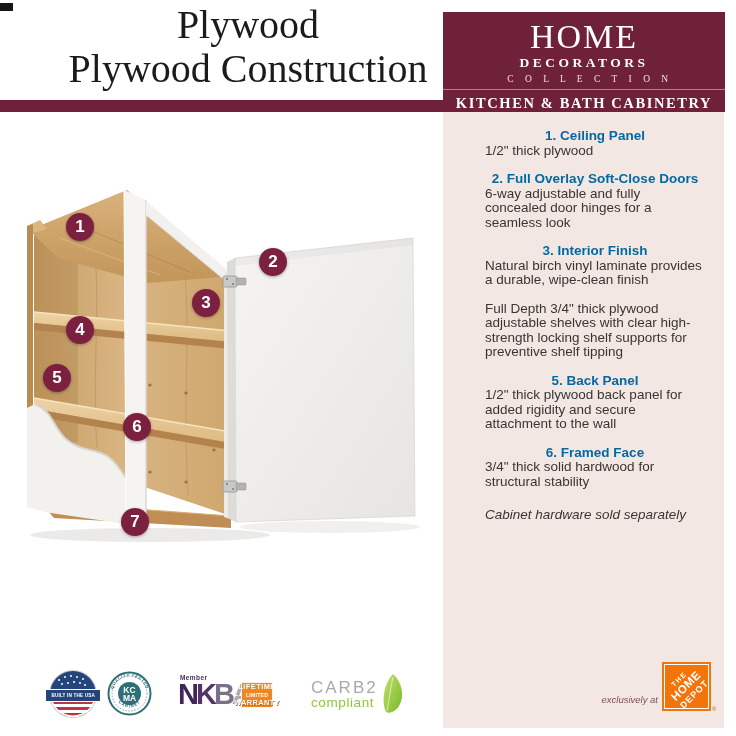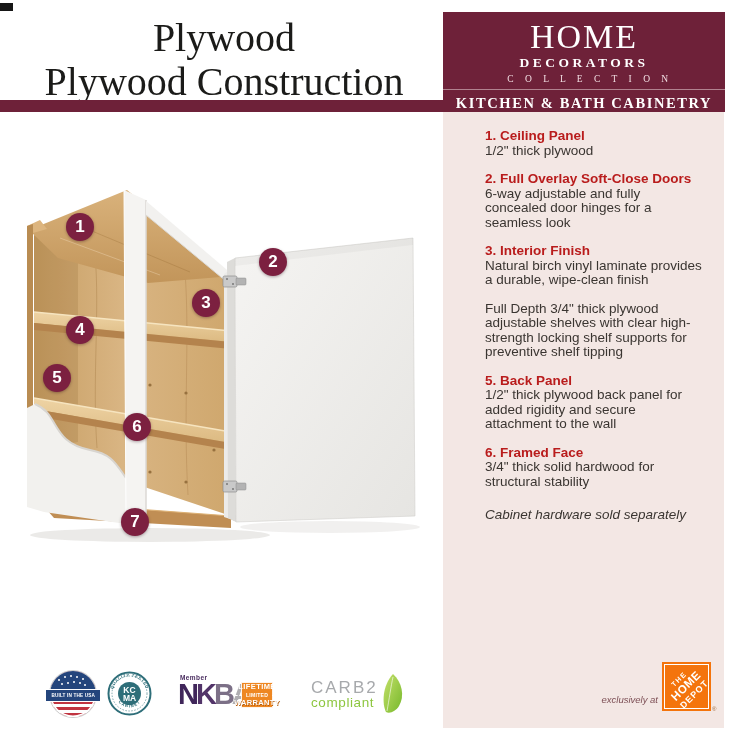--- a/index.html
+++ b/index.html
@@ -1,37 +1,37 @@
 <!DOCTYPE html>
 <html><head>
 <meta charset="utf-8">
 <style>
   html,body{margin:0;padding:0;background:#ffffff;}
   .canvas{position:relative;width:736px;height:736px;background:#fff;overflow:hidden;
           font-family:"Liberation Sans",sans-serif;}
   
   .top-dash{position:absolute;left:0;top:3px;width:13px;height:8px;background:#161616;}
   
-  .title{position:absolute;left:0;top:16px;width:448px;text-align:center;
-         font-family:"Liberation Serif",serif;color:#1b1b19;font-size:40px;line-height:44px;}
+  .title{position:absolute;left:0;top:3px;width:448px;text-align:center;
+         font-family:"Liberation Serif",serif;color:#1b1b19;font-size:40px;line-height:44px;padding-left:24px;}
   .title-bar{position:absolute;left:0;top:100px;width:457px;height:12px;background:#6e2139;}
   
   .brand{position:absolute;left:443px;top:12px;width:282px;height:100px;background:#6e2139;
          color:#fff;text-align:center;font-family:"Liberation Serif",serif;}
   .brand-home{font-size:34px;line-height:32px;letter-spacing:2px;margin-top:9px;}
   .brand-dec{font-size:13.5px;font-weight:700;letter-spacing:3.5px;margin-top:2px;}
   .brand-col{font-size:9.5px;letter-spacing:4.5px;margin-top:3px;color:#f1dde2;padding-left:12px;}
   .brand-div{margin:5px 0 0;width:282px;height:1px;background:rgba(244,228,230,.5);}
   .brand-kb{font-size:14.5px;font-weight:700;letter-spacing:1.6px;margin-top:5px;}
   
   .panel{position:absolute;left:443px;top:112px;width:281px;height:616px;background:#f3e7e4;}
   .features{position:absolute;left:42px;top:17px;width:220px;color:#3a3531;
             font-size:13.5px;line-height:14.5px;}
   .feat{margin-bottom:14px;}
-  .feat-title{color:#b91c1c;font-weight:700;}
+  .feat-title{color:#0369a1;font-weight:700;text-align:center;}
   .note{font-style:italic;margin-top:19px;}
   
   .cab{position:absolute;left:0;top:150px;}
   
   .callout{position:absolute;width:28px;height:28px;border-radius:50%;background:#7c2040;
            color:#fff;font-weight:700;font-size:17px;display:flex;align-items:center;
            justify-content:center;box-shadow:0 1px 3px rgba(40,10,20,.35);}
   .c1{left:66px;top:213px}.c2{left:259px;top:248px}.c3{left:192px;top:289px}
   .c4{left:66px;top:316px}.c5{left:43px;top:364px}.c6{left:123px;top:413px}.c7{left:121px;top:508px}
   

